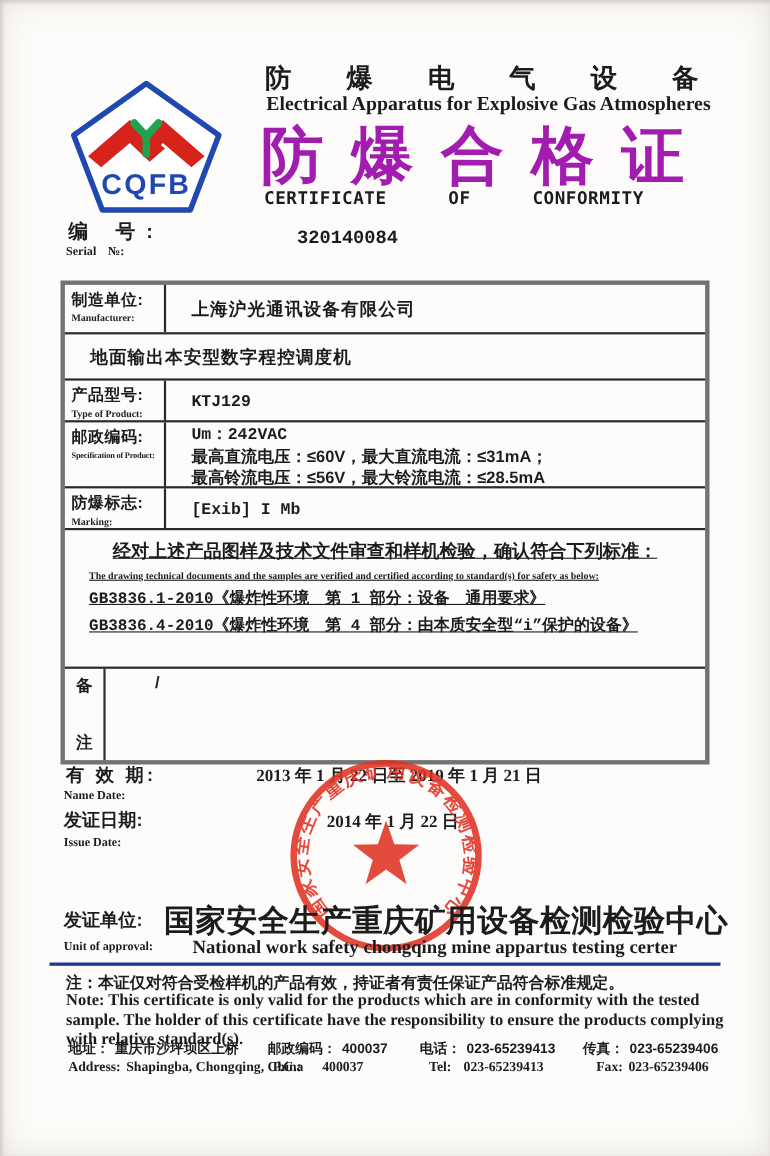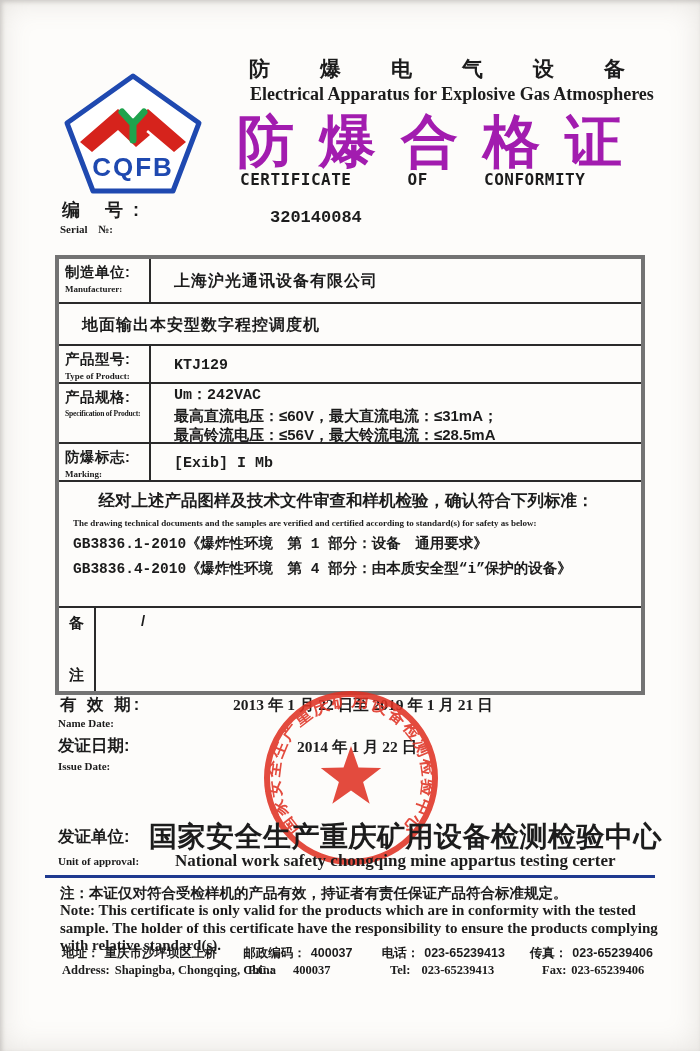--- a/index.html
+++ b/index.html
@@ -9,25 +9,25 @@
     position: relative; width: 700px; height: 1051px;
     background: #fdfcfa;
     box-shadow: inset 0 0 30px rgba(120,110,100,.18), inset 2px 2px 4px rgba(100,95,90,.25);
   }
   .abs { position: absolute; }
 
   
   .logo-svg { position: absolute; left: 62px; top: 72px; width: 142px; height: 124px; }
   .title-cn {
     position: absolute; left: 241px; top: 55px; width: 400px;
-    font-size: 21px; font-weight: bold; letter-spacing: 50px; white-space: nowrap; margin-left: 8px;
+    font-size: 24px; font-weight: bold; letter-spacing: 50px; white-space: nowrap;
   }
   .title-en {
-    position: absolute; left: 250px; top: 84px; width: 404px;
-    font-family: "Liberation Serif", serif; font-weight: bold; font-size: 18px; white-space: nowrap;
+    position: absolute; left: 242px; top: 84px; width: 404px;
+    font-family: "Liberation Serif", serif; font-weight: bold; font-size: 18px; white-space: nowrap; text-align: right;
   }
   .cert-title {
     position: absolute; left: 237px; top: 104px;
     font-size: 57px; font-weight: bold; color: #a21caf; letter-spacing: 25px; white-space: nowrap;
   }
   .cert-sub {
     position: absolute; left: 240px; top: 170px;
     font-family: "DejaVu Sans Mono", monospace; font-weight: bold; font-size: 16px;
     word-spacing: 46px; letter-spacing: .5px; white-space: nowrap;
   }
@@ -43,21 +43,21 @@
   .tlabel { width: 92px; border-right: 2px solid #2a2a2a; padding: 4px 3px 2px 6px; }
   .tlabel .cn { font-size: 14.5px; font-weight: bold; letter-spacing: .5px; }
   .tlabel .en { font-family: "Liberation Serif", serif; font-weight: bold; font-size: 9px; margin-top: 2px; }
   .tlabel .en.tiny { font-size: 7.6px; letter-spacing: -0.2px; }
   .tvalue { flex: 1; padding: 4px 6px 2px 23px; display: flex; flex-direction: column; justify-content: center; }
   .val-cn { font-size: 16px; font-weight: bold; letter-spacing: 1px; }
   .val-mono { font-family: "Liberation Mono", monospace; font-weight: 600; font-size: 15px; }
   .spec-line { font-size: 15px; font-weight: bold; line-height: 19.5px; }
   .spec-line.first { font-family: "Liberation Mono", monospace; font-weight: 600; }
 
-  .standards-cell { border-bottom: 2px solid #2a2a2a; padding: 6px 10px 10px 2px; height: 126px; }
+  .standards-cell { border-bottom: 2px solid #2a2a2a; padding: 6px 10px 10px 10px; height: 126px; text-decoration: underline; }
   .std-head-cn { text-align: center; font-size: 16.5px; font-weight: bold; margin-top: 2px; }
   .std-head-en { font-family: "Liberation Serif", serif; font-weight: bold; font-size: 9px; margin: 6px 0 4px 12px; }
   .std-item { font-size: 14.5px; font-weight: bold; margin: 6px 0 0 12px; font-family: "Liberation Mono", monospace; }
 
   .remark-row { display: flex; height: 83px; }
   .remark-label { width: 37px; border-right: 2px solid #2a2a2a; display: flex; flex-direction: column; justify-content: space-between; align-items: center; padding: 6px 0 6px 0; font-size: 15px; font-weight: bold; }
   .remark-value { flex: 1; padding: 4px 0 0 45px; font-size: 15px; font-weight: bold; }
 
   
   .lbl-cn { font-size: 16.5px; font-weight: bold; text-align: right; }
@@ -130,21 +130,21 @@
         <div class="cn">产品型号:</div>
         <div class="en">Type of Product:</div>
       </div>
       <div class="tvalue">
           <div class="val-mono">KTJ129</div>
         </div>
     </div>
 
     <div class="trow" style="height:60px">
       <div class="tlabel">
-        <div class="cn">产品规格:</div>
+        <div class="cn">邮政编码:</div>
         <div class="en tiny">Specification of Product:</div>
       </div>
       <div class="tvalue" style="justify-content:flex-start;padding-top:2px">
         <div class="spec-line first">Um：242VAC</div>
         <div class="spec-line">最高直流电压：≤60V，最大直流电流：≤31mA；</div>
         <div class="spec-line">最高铃流电压：≤56V，最大铃流电流：≤28.5mA</div>
       </div>
     </div>
 
     <div class="trow" style="height:38px">

